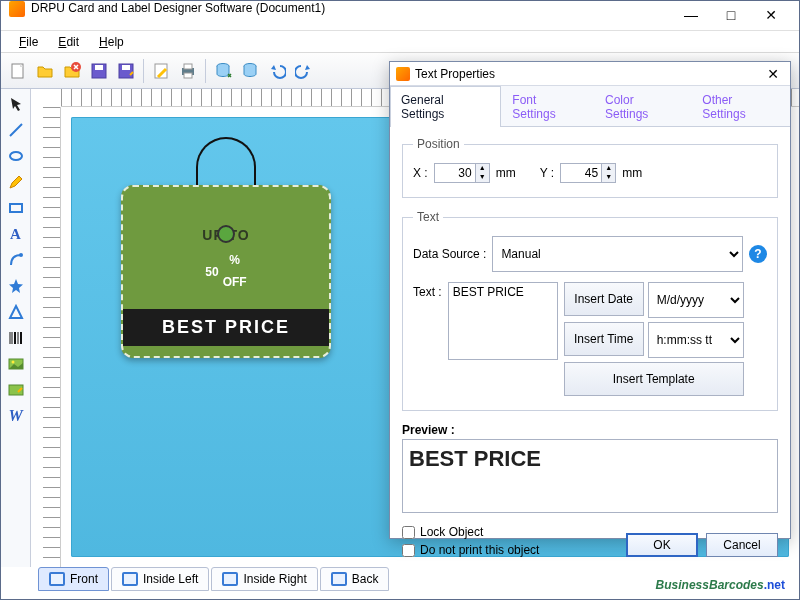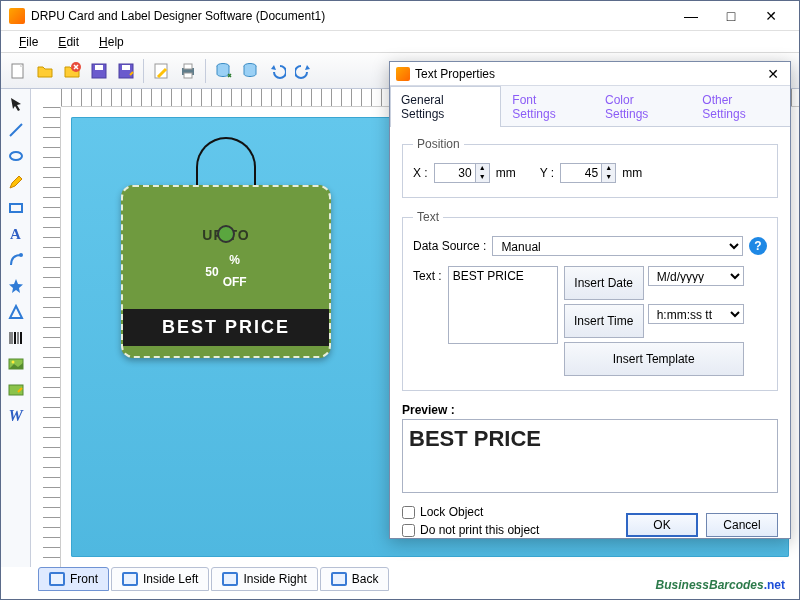--- a/index.html
+++ b/index.html
@@ -1,17 +1,17 @@
 <!DOCTYPE html>
 <html><head>
 <meta charset="utf-8">
 <style>
 * { box-sizing: border-box; margin: 0; padding: 0; font-family: "Segoe UI", Tahoma, sans-serif; font-size: 12px; }
 body { background: #fff; width: 800px; height: 600px; overflow: hidden; position: relative; border: 1px solid #5b6b8a; }
-.titlebar { height: 30px; display: flex; align-items: center; padding: 0 8px; background: #fff; border-bottom: 1px solid #e0e0e0; }
+.titlebar { height: 30px; display: flex; align-items: flex-start; padding: 0 8px; background: #fff; border-bottom: 1px solid #e0e0e0; }
 .titlebar .appicon { width: 16px; height: 16px; margin-right: 6px; background: linear-gradient(135deg,#ffa500,#ff6600); border-radius: 2px; }
 .titlebar .title { flex: 1; font-size: 12px; }
 .winbtns { display: flex; }
 .winbtn { width: 40px; height: 28px; display: flex; align-items: center; justify-content: center; font-size: 14px; font-family: Arial; }
 .menubar { height: 22px; display: flex; align-items: center; padding: 0 8px; background: #fff; border-bottom: 1px solid #dadada; }
 .menu { padding: 2px 10px; text-decoration: underline; text-decoration-color: transparent; }
 .menu .u { text-decoration: underline; }
 .toolbar { height: 36px; display: flex; align-items: center; padding: 1px 4px; background: linear-gradient(#fdfdfd,#eef0f4); border-bottom: 1px solid #bfc7d8; gap:1px; }
 .tbtn { width: 26px; height: 26px; display: flex; align-items: center; justify-content: center; border-radius: 3px; position: relative; }
 .zoom { margin-left: auto; display: flex; align-items: center; gap:4px; padding-right:6px;}
@@ -41,21 +41,21 @@
 .dtab.active { background:#fff; border-color:#c9d0de; color:#0f172a; }
 .dbody { padding:10px 12px 8px; }
 fieldset { border:1px solid #c9d0de; padding:8px 10px 10px; margin-bottom:12px; }
 legend { padding:0 4px; color:#555; }
 .row { display:flex; align-items:center; gap:6px; margin:4px 0; }
 .spin { display:inline-flex; border:1px solid #aab2c4; }
 .spin input { border:none; width:40px; text-align:right; padding-right:3px; height:18px; outline:none;}
 .spin .sbtns { display:flex; flex-direction:column; }
 .spin .sb { width:14px; height:9px; font-size:7px; line-height:7px; text-align:center; background:#eef1f7; border-left:1px solid #aab2c4;}
 select, input[type=text], textarea { border:1px solid #aab2c4; padding:2px 4px; font-size:12px; background:#fff;}
-select { height:20px; }
+select { height:36px; }
 .help { width:18px; height:18px; border-radius:50%; background:#1e88e5; color:#fff; display:flex; align-items:center; justify-content:center; font-weight:bold; font-size:12px;}
 .txtarea { width:110px; height:78px; resize:none; }
 .insertgrid { display:grid; grid-template-columns: 80px 96px; gap:4px; }
 .btn { background:linear-gradient(#f7f9fc,#e6ebf4); border:1px solid #aab2c4; height:22px; display:flex; align-items:center; justify-content:center; padding:16px 8px; cursor:pointer;}
 .btn.wide { grid-column:1 / span 2; }
 .previewlbl { font-weight:bold; margin:4px 0 2px; }
 .preview { border:1px solid #aab2c4; height:74px; padding:6px; font-size:22px; font-weight:800; color:#222;}
 .dlgfoot { display:flex; align-items:flex-end; gap:12px; padding:4px 12px 8px;}
 .chk { display:flex; align-items:center; gap:5px;}
 .footbtns { margin-left:auto; display:flex; gap:8px;}

